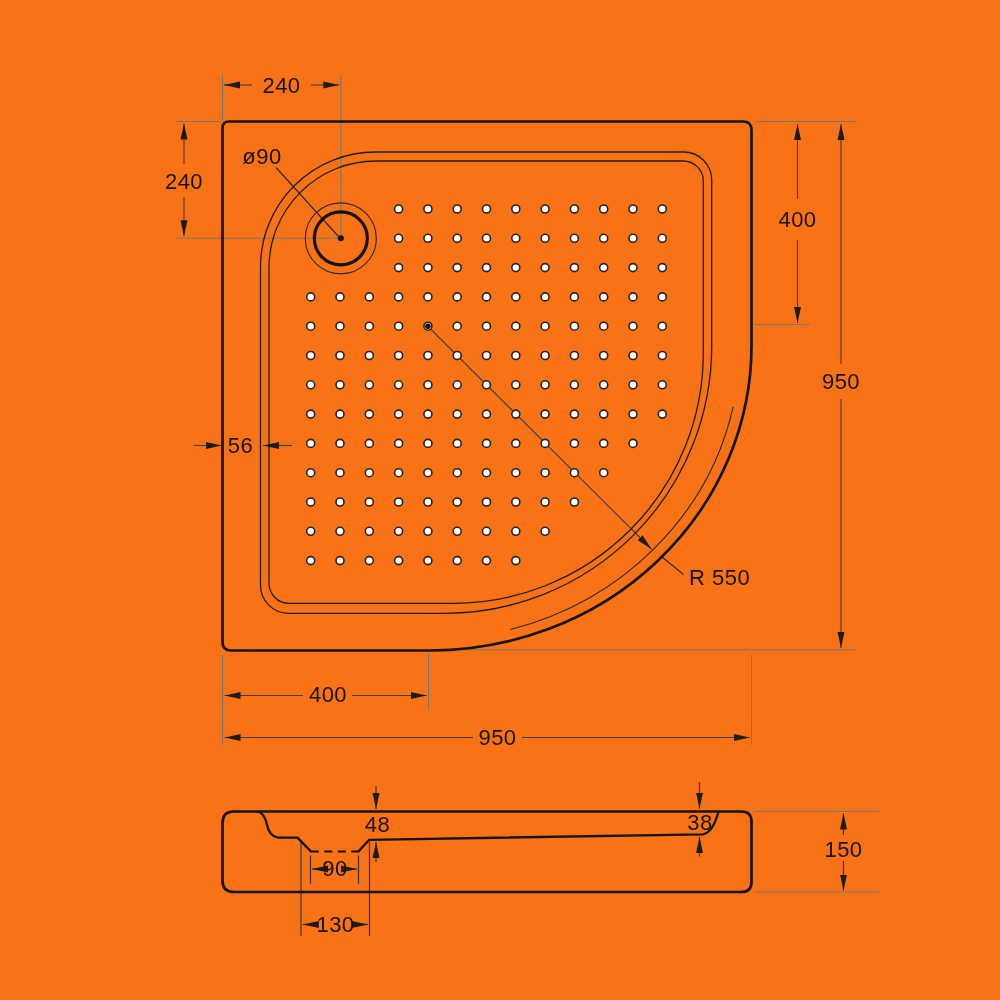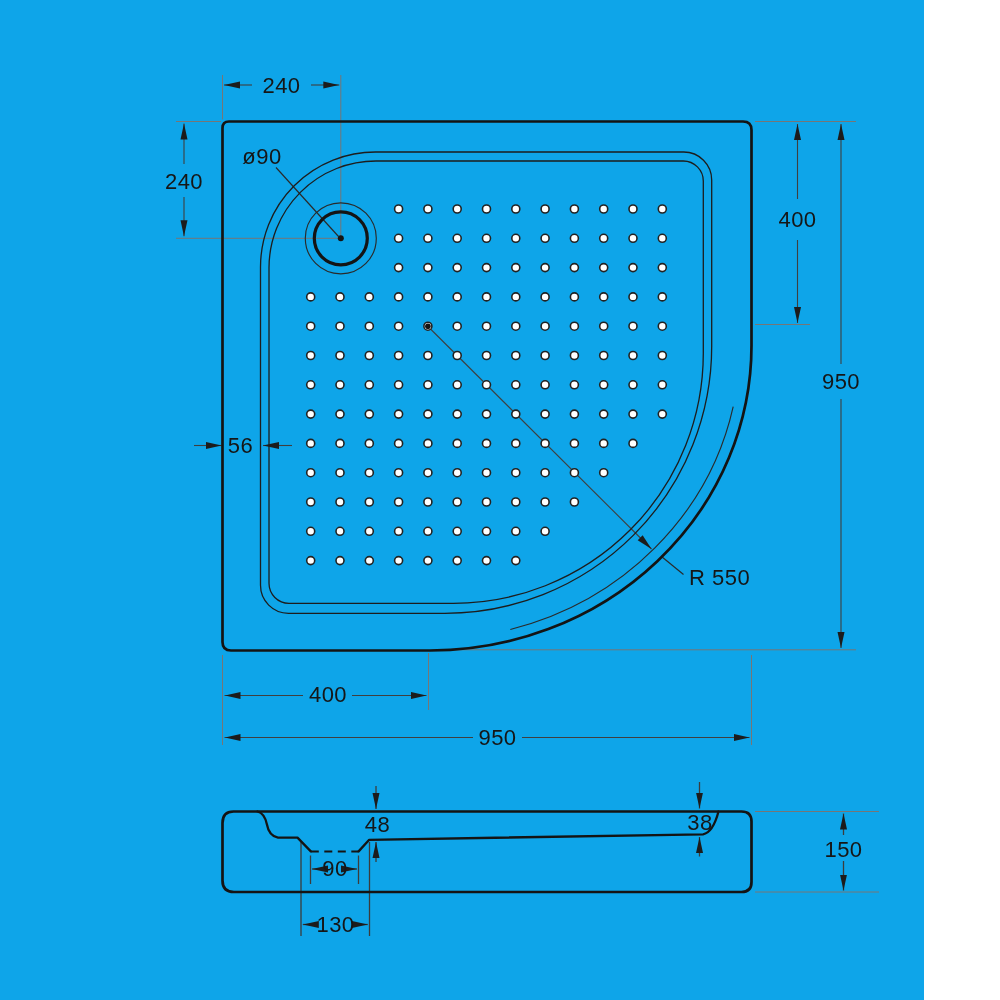--- a/index.html
+++ b/index.html
@@ -1,16 +1,16 @@
 <!DOCTYPE html>
 <html><head>
 <meta charset="utf-8">
 <style>
   html,body{margin:0;padding:0;background:#ffffff;}
-  #stage{position:relative;width:924px;height:1000px;background:#0ea5e9;overflow:hidden;}
+  #stage{position:relative;width:1000px;height:1000px;background:#f97316;overflow:hidden;}
   svg{display:block;}
   svg text{
     font-family:"Liberation Sans", sans-serif;
     font-size:22px;
     fill:#161616;
     letter-spacing:0.5px;
   }
   .outline{stroke:#141414;stroke-width:2.7;fill:none;stroke-linejoin:round;stroke-linecap:round;}
   .thin{stroke:#1d1d1d;stroke-width:1.3;fill:none;}
   .thinner{stroke:#2a2a2a;stroke-width:1.15;fill:none;}

